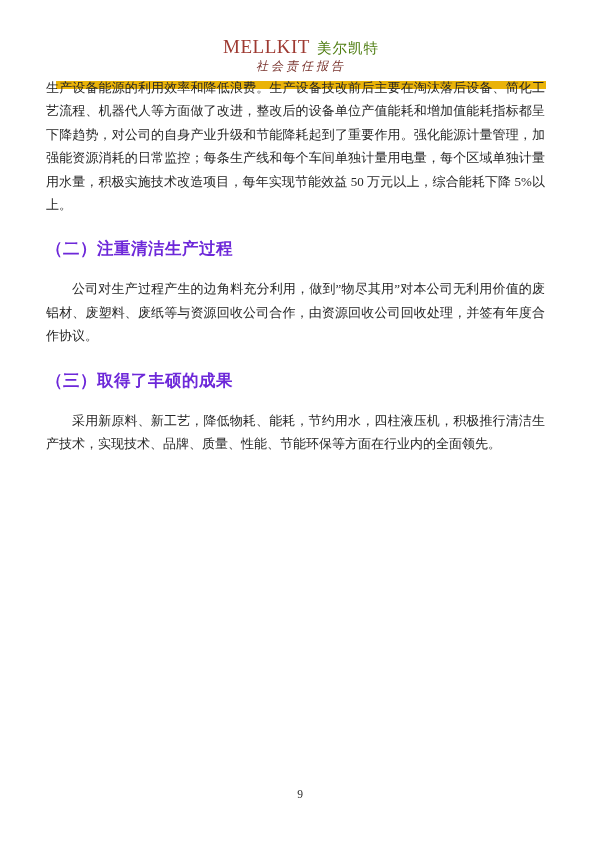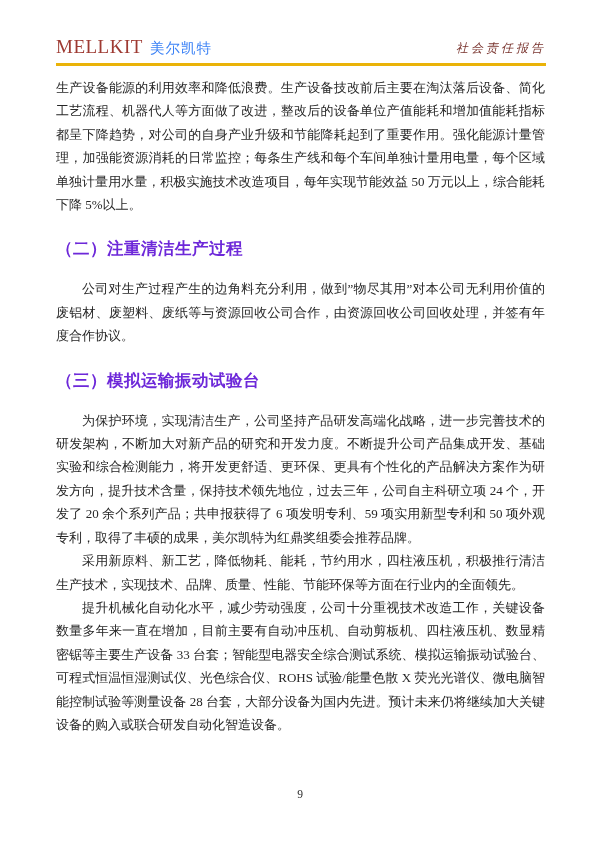--- a/index.html
+++ b/index.html
@@ -18,53 +18,54 @@
     box-sizing: border-box;
   }
   
   .page-header {
     position: absolute;
     left: 56px;
     right: 54px;
     top: 36px;
     display: flex;
     justify-content: space-between;
-    align-items: flex-end;
-    border-bottom: 3px solid #eab308;
+    align-items: center;
+    border-bottom: 8px solid #eab308;
     padding-bottom: 5px;
+    flex-direction: column;
   }
   .brand {
     display: flex;
     align-items: baseline;
     white-space: nowrap;
   }
   .brand-latin {
     font-family: "Liberation Serif", "DejaVu Serif", serif;
     font-size: 19px;
     letter-spacing: 0.5px;
     color: var(--brand_red, #9E3A32);
   }
   .brand-cn {
     font-size: 14.5px;
-    color: #3b82f6;
+    color: #4d7c0f;
     margin-left: 7px;
     letter-spacing: 1px;
   }
   .doc-title {
     font-family: "DejaVu Serif", "Liberation Serif", serif;
     font-style: italic;
     font-size: 12px;
     letter-spacing: 3px;
     color: var(--title_red, #7A352F);
     padding-bottom: 1px;
   }
   
   .doc-body {
     position: absolute;
-    left: 56px;
+    left: 46px;
     right: 55px;
     top: 76px;
     color: #262626;
     font-size: 13px;
     line-height: 23.4px;
     text-align: justify;
   }
   .para {
     margin: 0;
     text-align: justify;
@@ -105,23 +106,21 @@
       <span class="brand-latin">MELLKIT</span>
       <span class="brand-cn">美尔凯特</span>
     </div>
     <div class="doc-title">社会责任报告</div>
   </header>
 
   <main class="doc-body" id="doc-body">
       <p class="para">生产设备能源的利用效率和降低浪费。生产设备技改前后主要在淘汰落后设备、简化工艺流程、机器代人等方面做了改进，整改后的设备单位产值能耗和增加值能耗指标都呈下降趋势，对公司的自身产业升级和节能降耗起到了重要作用。强化能源计量管理，加强能资源消耗的日常监控；每条生产线和每个车间单独计量用电量，每个区域单独计量用水量，积极实施技术改造项目，每年实现节能效益 50 万元以上，综合能耗下降 5%以上。</p>
       <h2 class="sec-heading">（二）注重清洁生产过程</h2>
       <p class="para indent">公司对生产过程产生的边角料充分利用，做到”物尽其用”对本公司无利用价值的废铝材、废塑料、废纸等与资源回收公司合作，由资源回收公司回收处理，并签有年度合作协议。</p>
-      <h2 class="sec-heading">（三）模拟运输振动试验台</h2>
-      <p class="para indent">为保护环境，实现清洁生产，公司坚持产品研发高端化战略，进一步完善技术的研发架构，不断加大对新产品的研究和开发力度。不断提升公司产品集成开发、基础实验和综合检测能力，将开发更舒适、更环保、更具有个性化的产品解决方案作为研发方向，提升技术含量，保持技术领先地位，过去三年，公司自主科研立项 24 个，开发了 20 余个系列产品；共申报获得了 6 项发明专利、59 项实用新型专利和 50 项外观专利，取得了丰硕的成果，美尔凯特为红鼎奖组委会推荐品牌。</p>
+      <h2 class="sec-heading">（三）取得了丰硕的成果</h2>
       <p class="para indent">采用新原料、新工艺，降低物耗、能耗，节约用水，四柱液压机，积极推行清洁生产技术，实现技术、品牌、质量、性能、节能环保等方面在行业内的全面领先。</p>
-      <p class="para indent">提升机械化自动化水平，减少劳动强度，公司十分重视技术改造工作，关键设备数量多年来一直在增加，目前主要有自动冲压机、自动剪板机、四柱液压机、数显精密锯等主要生产设备 33 台套；智能型电器安全综合测试系统、模拟运输振动试验台、可程式恒温恒湿测试仪、光色综合仪、ROHS 试验/能量色散 X 荧光光谱仪、微电脑智能控制试验等测量设备 28 台套，大部分设备为国内先进。预计未来仍将继续加大关键设备的购入或联合研发自动化智造设备。</p>
     </main>
 
   <footer class="page-footer">
     <span class="page-number">9</span>
   </footer>
 
 </div>
 
 </body></html>

